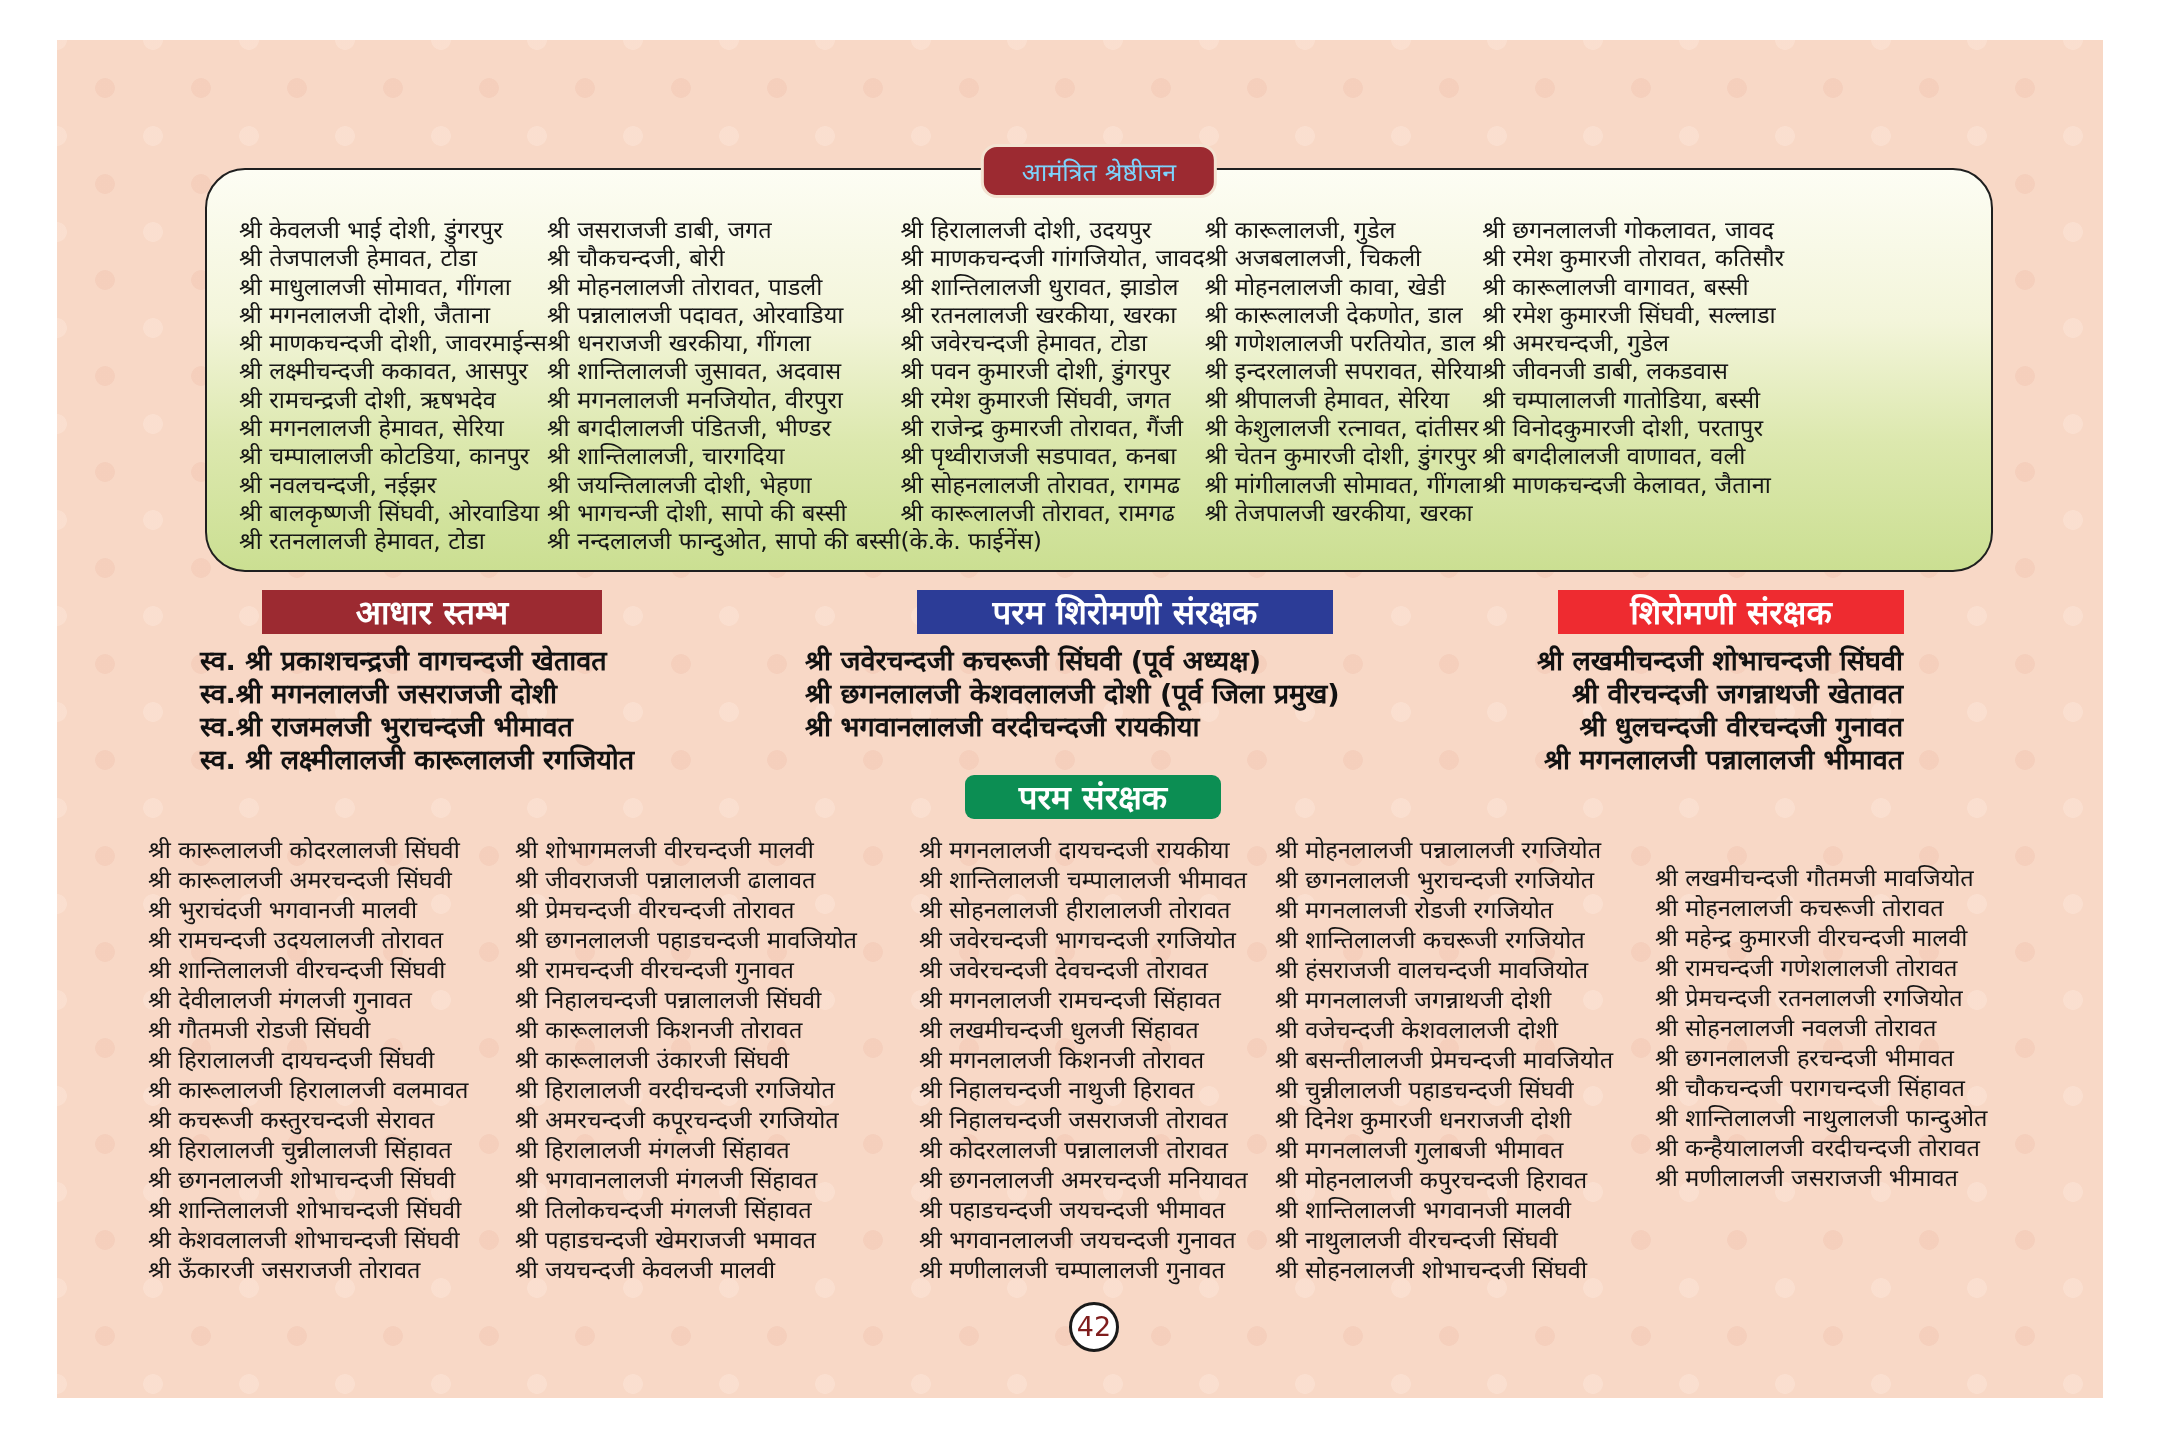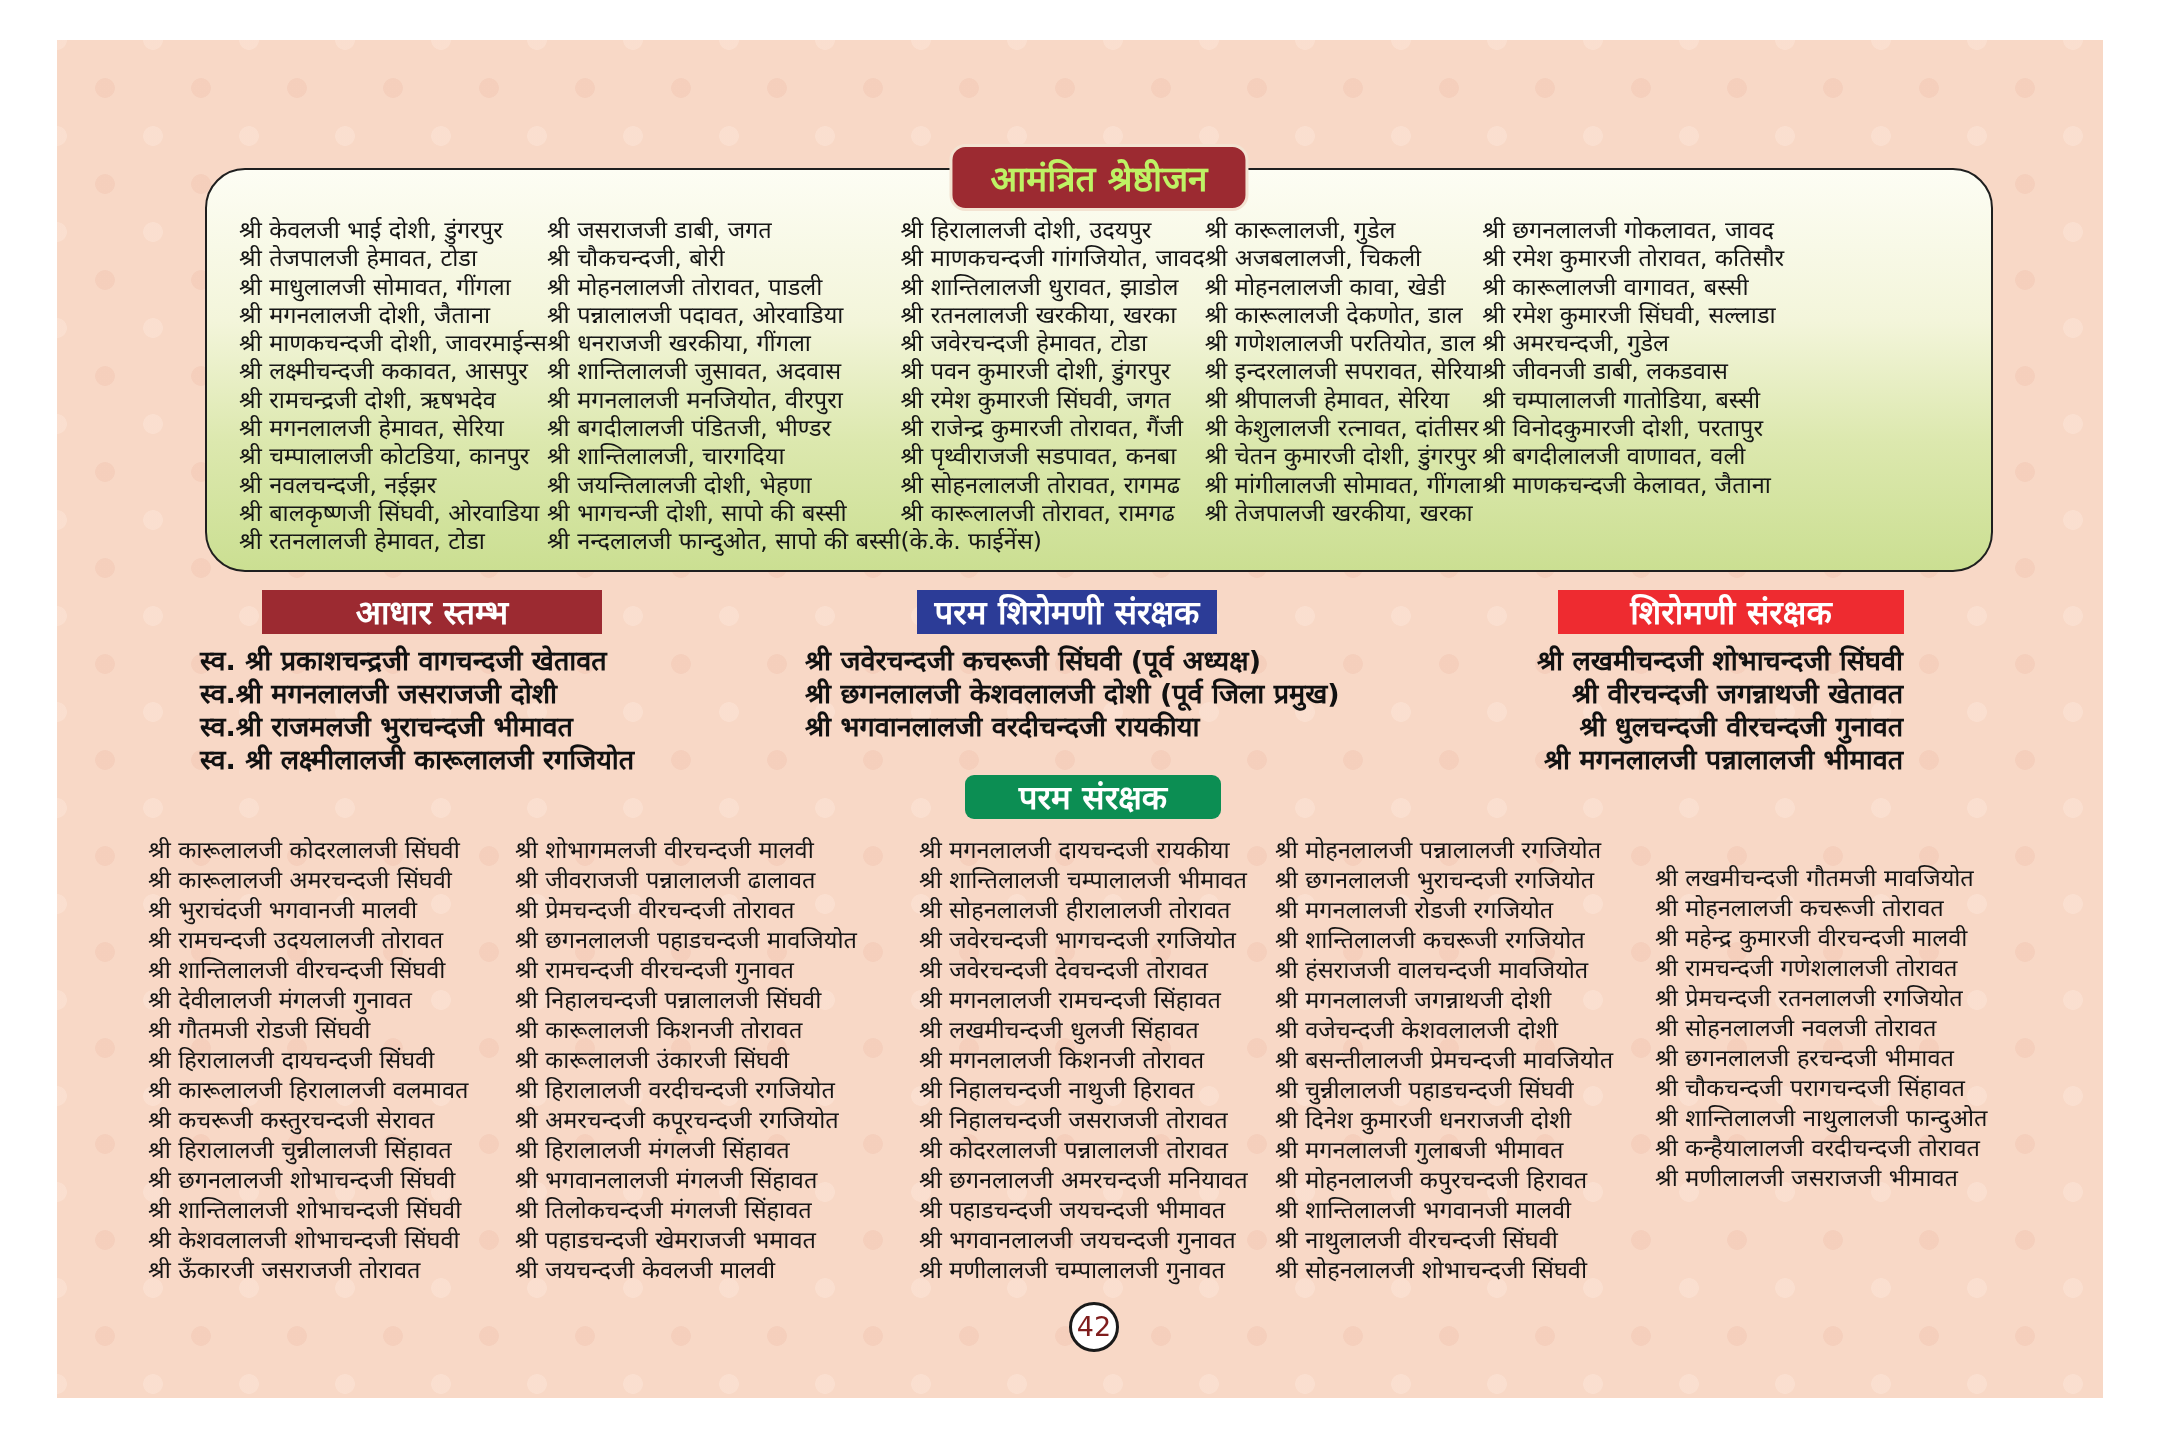--- a/index.html
+++ b/index.html
@@ -18,21 +18,21 @@
     background-position:0 0,48px 48px;
   }
   
   .invited-box{
     position:absolute;left:148px;top:128px;width:1784px;height:400px;
     border:2px solid #1f1f1f;border-radius:40px;
     background:linear-gradient(180deg,#fdfdf4 0%,#f3f5da 38%,#dce8ae 68%,#cbdf92 100%);
   }
   .invited-badge{
     position:absolute;top:-26px;left:50%;transform:translateX(-50%);
-    background:#9c2a31;color:#bef264;font-weight:bold;font-size:35px;
+    background:#9c2a31;color:#7dd3fc;font-weight:normal;font-size:25px;
     padding:7px 38px;border-radius:16px;border:3px solid #f3e3d2;
     white-space:nowrap;z-index:3;
   }
   .invited-columns{
     position:absolute;left:32px;right:26px;top:46px;bottom:14px;
     display:flex;justify-content:flex-start;
   }
   .invited-col{font-size:23.5px;line-height:28.3px;color:#151515;}
   .invited-col div{white-space:nowrap;}
   
@@ -135,21 +135,21 @@
   </div>
 
   <div class="hdr hdr-maroon" style="left:205px;top:550px;width:340px;">आधार स्तम्भ</div>
   <div class="mid-list" style="left:143px;top:604px;">
       <div>स्व. श्री प्रकाशचन्द्रजी वागचन्दजी खेतावत</div>
       <div>स्व.श्री मगनलालजी जसराजजी दोशी</div>
       <div>स्व.श्री राजमलजी भुराचन्दजी भीमावत</div>
       <div>स्व. श्री लक्ष्मीलालजी कारूलालजी रगजियोत</div>
     </div>
 
-  <div class="hdr hdr-blue" style="left:860px;top:550px;width:300px;">परम शिरोमणी संरक्षक</div>
+  <div class="hdr hdr-blue" style="left:860px;top:550px;width:416px;">परम शिरोमणी संरक्षक</div>
   <div class="mid-list" style="left:748px;top:604px;">
       <div>श्री जवेरचन्दजी कचरूजी सिंघवी (पूर्व अध्यक्ष)</div>
       <div>श्री छगनलालजी केशवलालजी दोशी (पूर्व जिला प्रमुख)</div>
       <div>श्री भगवानलालजी वरदीचन्दजी रायकीया</div>
     </div>
 
   <div class="hdr hdr-red" style="left:1501px;top:550px;width:346px;">शिरोमणी संरक्षक</div>
   <div class="mid-list" style="left:1480px;top:604px;text-align:right;">
       <div>श्री लखमीचन्दजी शोभाचन्दजी सिंघवी</div>
       <div>श्री वीरचन्दजी जगन्नाथजी खेतावत</div>

